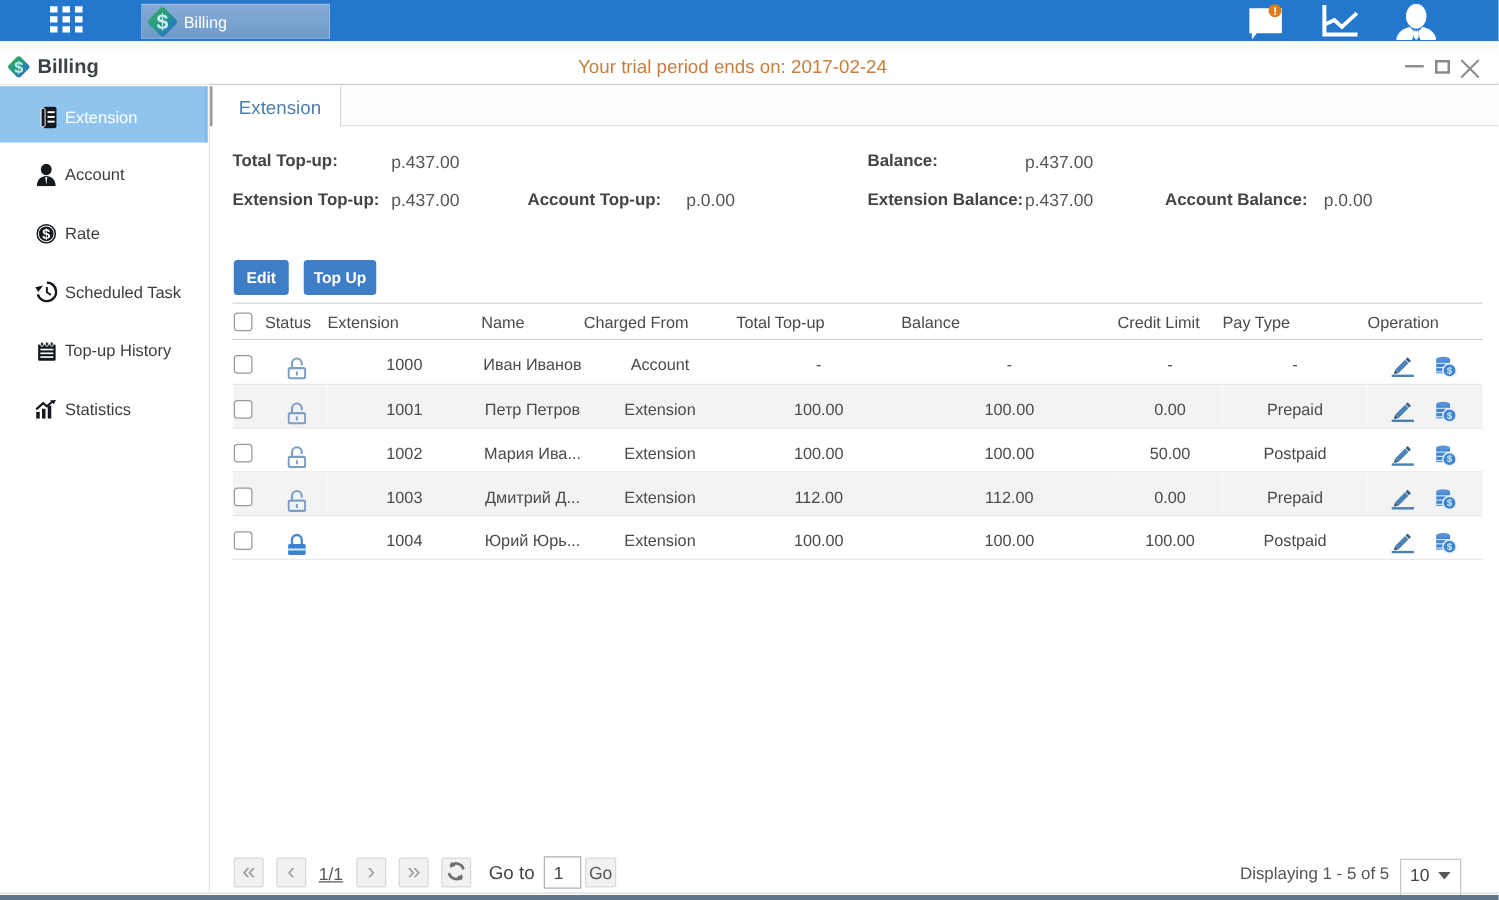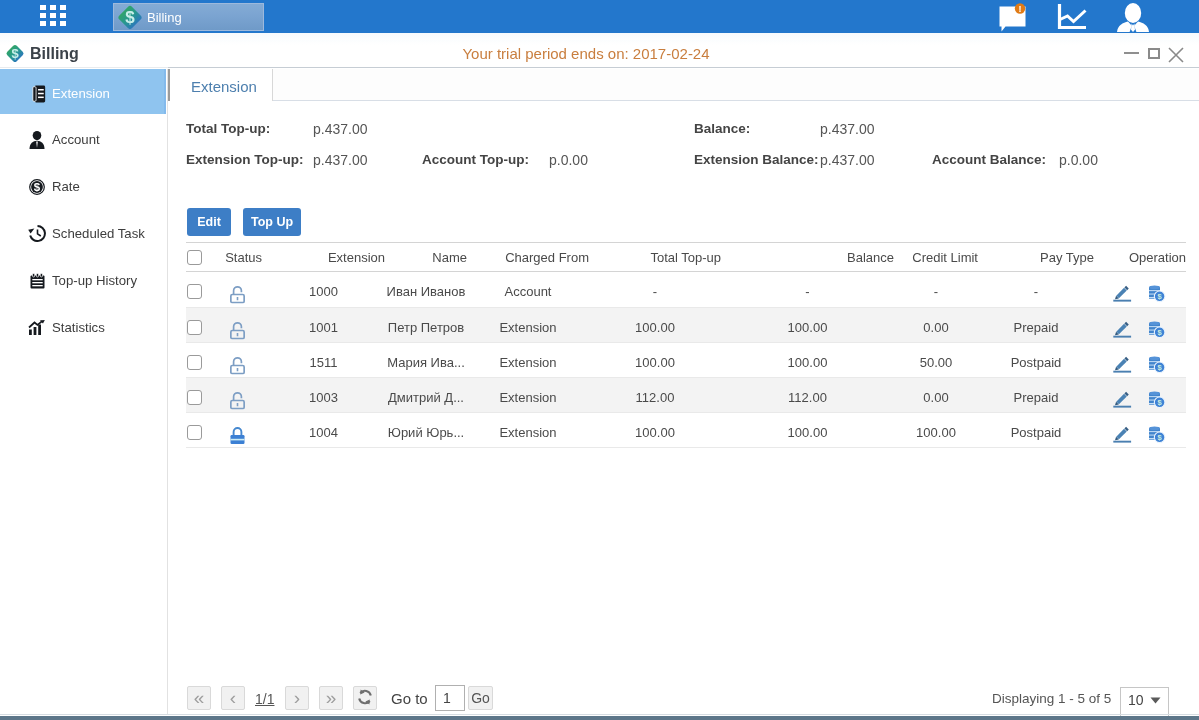--- a/index.html
+++ b/index.html
@@ -39,21 +39,21 @@
 #tabactive span { position:absolute; left:21px; top:9px; font-size:15px; color:#4d7fae; }
 
 .slabel { position:absolute; font-size:13.5px; font-weight:bold; color:#444; white-space:nowrap; }
 .sval { position:absolute; font-size:14px; color:#555; white-space:nowrap; }
 
 .btn { position:absolute; background:#3d7ec6; color:#fff; font-size:12.5px; font-weight:bold; border-radius:3px;
   display:flex; align-items:center; justify-content:center;margin-top:14px; }
 
 
 #tbl { position:absolute; left:186px; top:242px; width:1000px; border-collapse:collapse; table-layout:fixed; }
-#tbl th { height:29px; font-size:13px; font-weight:normal; color:#4a4a4a; text-align:right;
+#tbl th { height:29px; font-size:13px; font-weight:normal; color:#4a4a4a; text-align:left;
   border-top:1px solid #d4d4d4; border-bottom:1px solid #d4d4d4; }
 #tbl td { height:35px; padding-top:4px; } #tbl tbody tr:first-child td { height:36px; padding-top:3px; } #tbl td { font-size:13px; color:#4a4a4a; text-align:center; border-bottom:1px solid #e9e9e9; white-space:nowrap; overflow:hidden; }
 #tbl tr.g td { background:#f3f3f3; }
 .cb { display:inline-block; width:15px; height:15px; border:1px solid #9a9a9a; border-radius:3px; background:#fff; vertical-align:middle; }
 .cbcell { text-align:left !important; }
 .cbcell .cb { margin-left:1px; }
 .opcell svg { vertical-align:middle; }
 
 
 .pgbtn { position:absolute; top:686px; width:24px; height:24px; background:#f1f1f1; border:1px solid #d9d9d9; border-radius:2px;
@@ -305,21 +305,21 @@
 <text x="13.6" y="15.4" font-size="7.8" font-weight="bold" fill="#c9f0de" text-anchor="middle" font-family="Liberation Sans, sans-serif">$</text>
 </svg></td>
 </tr>
 <tr>
 <td class="cbcell"><span class="cb"></span></td>
 <td><svg width="15" height="19" viewBox="0 0 15 19" style="vertical-align:middle; transform:translateY(2.5px)">
 <path d="M3.6 10 V6.2 A3.9 3.9 0 0 1 11.4 6.2 V7.7" fill="none" stroke="#7d9ec4" stroke-width="1.7"></path>
 <rect x="0.85" y="10" width="13.3" height="8.2" rx="1.5" fill="none" stroke="#7d9ec4" stroke-width="1.7"></rect>
 <line x1="7.5" y1="12.6" x2="7.5" y2="15.8" stroke="#7d9ec4" stroke-width="1.6"></line>
 </svg></td>
-        <td>1511</td>
+        <td>1002</td>
         <td>Мария Ива...</td>
         <td>Extension</td>
         <td>100.00</td>
 <td>100.00</td>
         <td>50.00</td>
         <td>Postpaid</td>
         <td class="opcell"><svg width="22" height="18" viewBox="0 0 22 18" style="margin-right:11px; transform:translateY(2.5px)">
 <path d="M2 14.8 L3.1 11.3 L5.9 13.9 Z" fill="#32597e"></path>
 <line x1="4.6" y1="12.5" x2="12.4" y2="4.7" stroke="#4a82b4" stroke-width="3.8"></line>
 <line x1="12.8" y1="4.3" x2="14.4" y2="2.7" stroke="#375e84" stroke-width="3.8"></line>

